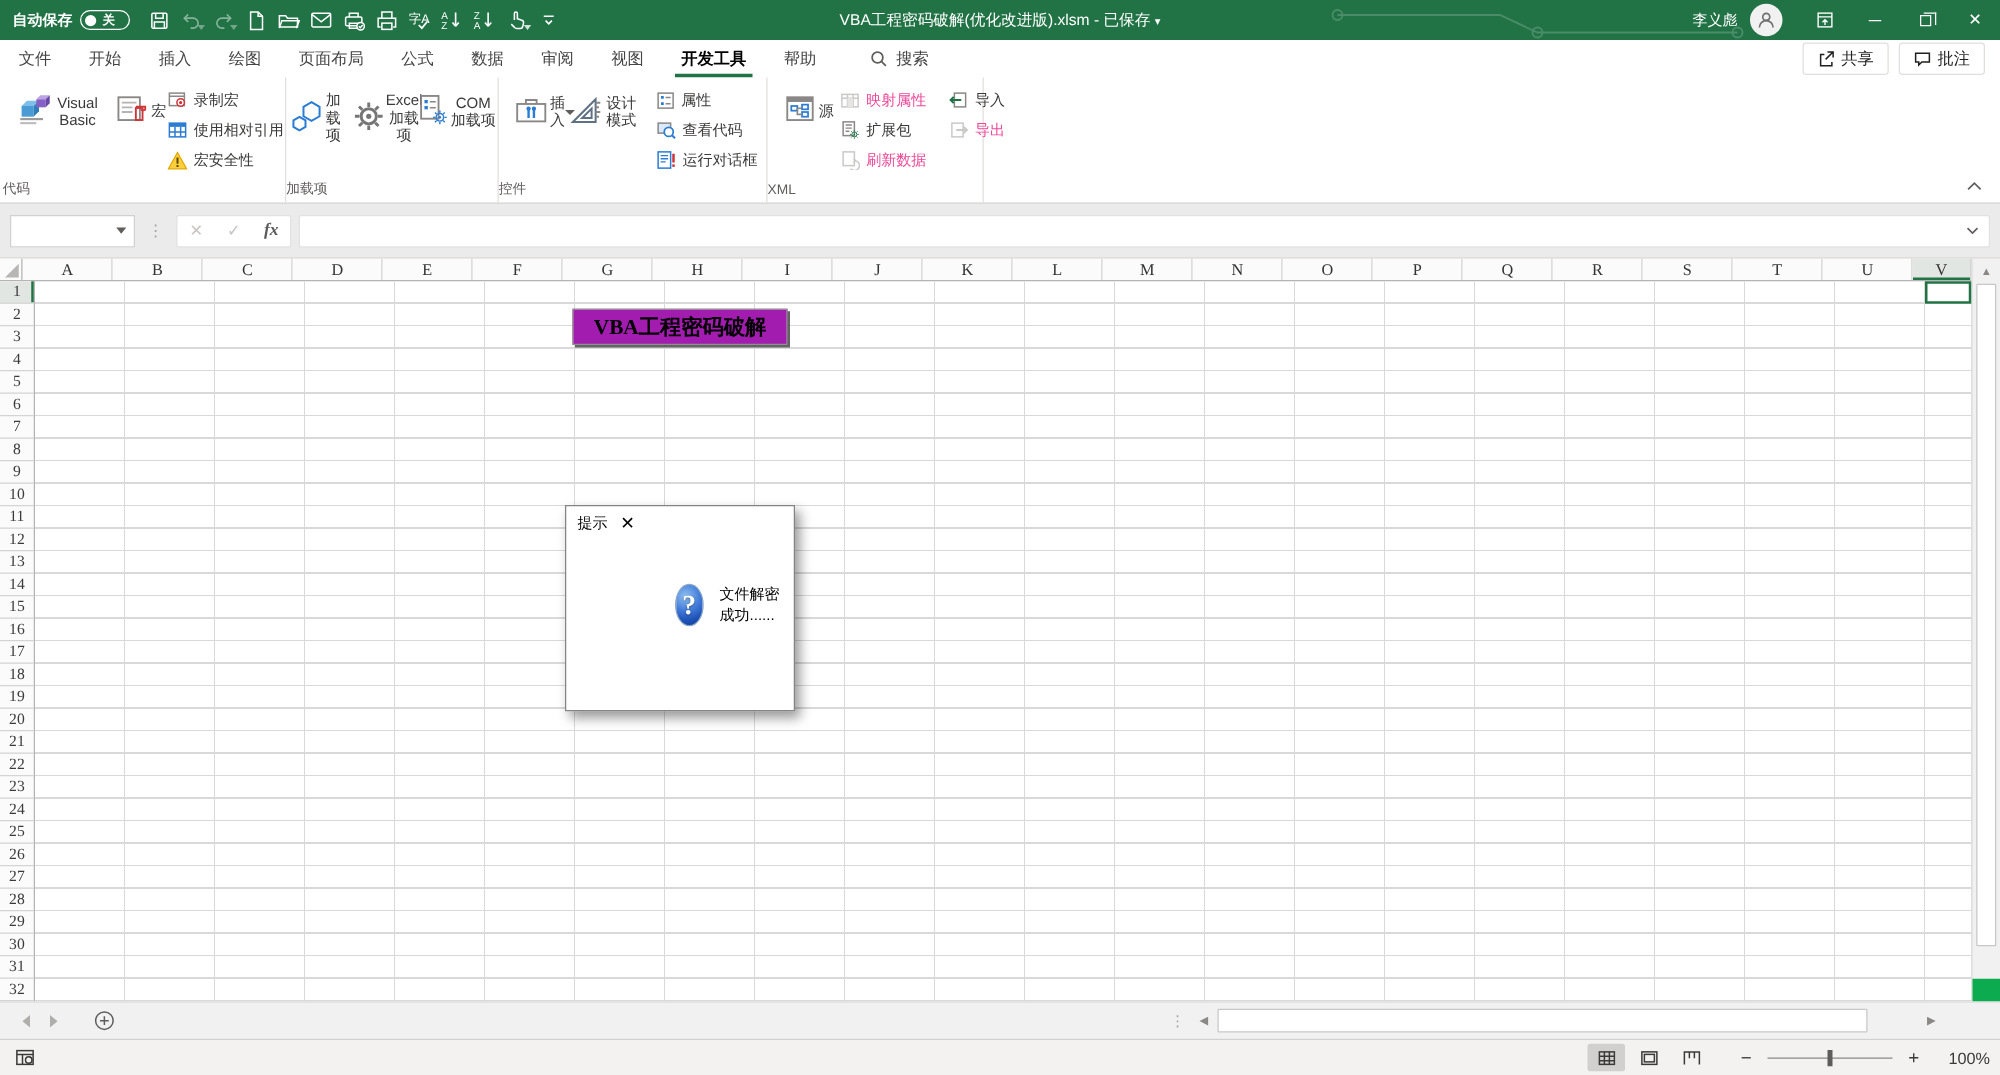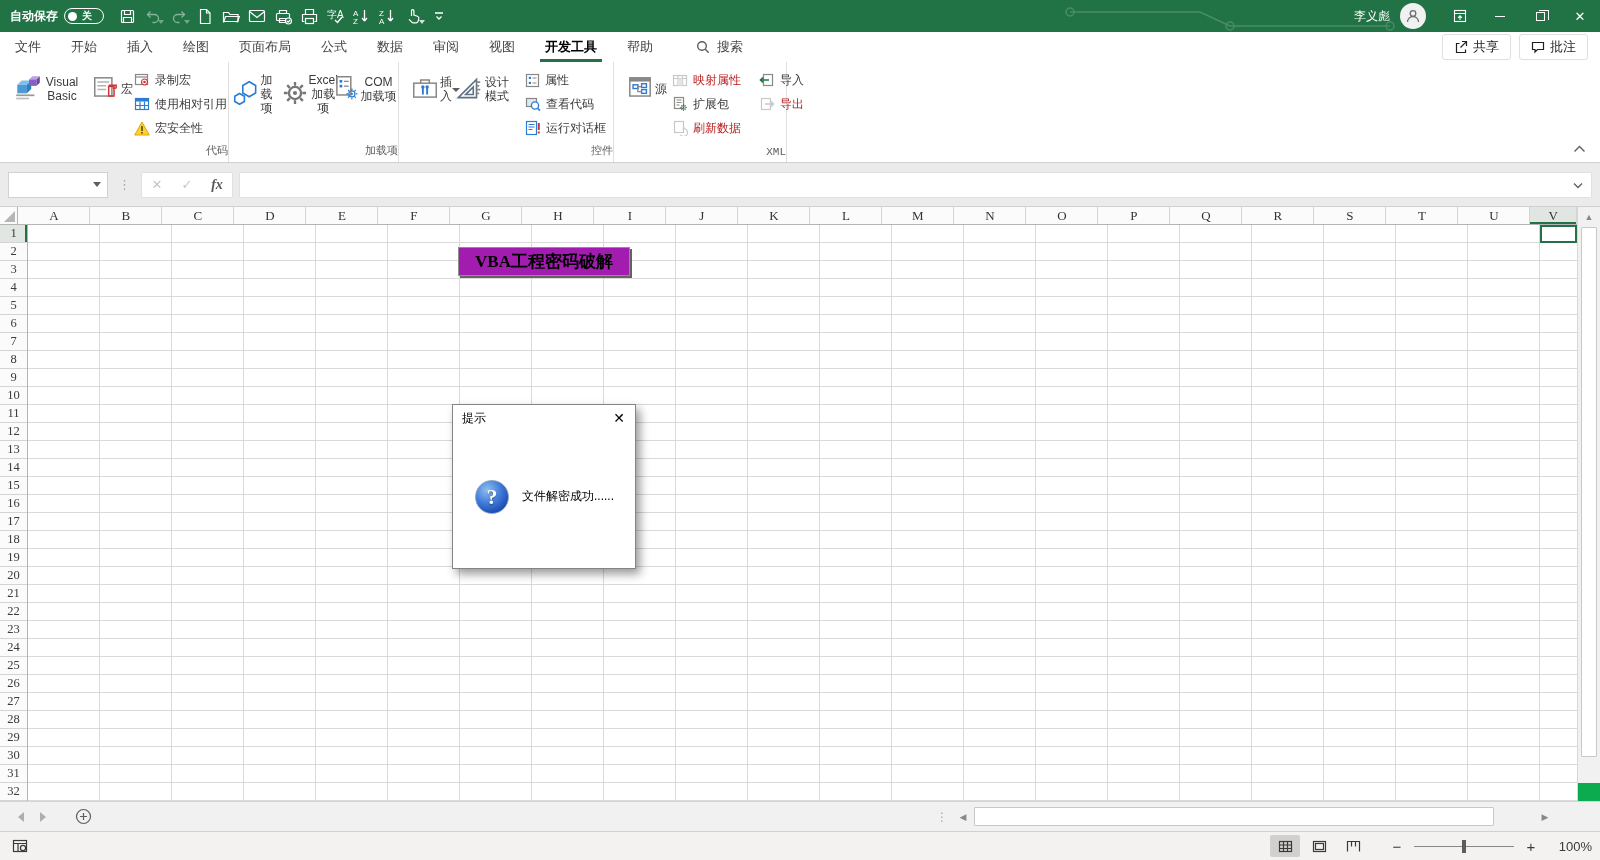--- a/index.html
+++ b/index.html
@@ -35,27 +35,27 @@
   .rtab.active { font-weight:bold; color:#000; }
   .rtab.active::after { content:""; position:absolute; left:10px; right:10px; bottom:0; height:3px; background:#217346; }
   .searchbox { display:flex; align-items:center; gap:7px; margin-left:28px; color:#444; font-size:13px; }
   .tabrow-right { margin-left:auto; display:flex; align-items:center; gap:8px; margin-right:12px; }
   .pillbtn { display:flex; align-items:center; gap:5px; border:1px solid #e1dfdd; border-radius:3px; padding:3px 11px; font-size:13px; color:#201f1e; background:#fff; }
 
   
   .ribbon { height:101px; flex:0 0 101px; background:#fff; border-bottom:1px solid #d2d0ce; display:flex; position:relative; padding-left:2px; }
   .rgroup { display:flex; flex-direction:column; border-right:1px solid #e1dfdd; }
   .rg-body { flex:1; display:flex; align-items:flex-start; padding:5px 6px 0 6px; }
-  .rg-label { text-align:right; font-size:11px; color:#605e5c; padding:1px 0 4px;font-family:Liberation Mono, monospace; }
+  .rg-label { text-align:left; font-size:11px; color:#605e5c; padding:1px 0 4px; }
   .bigbtn { display:flex; align-items:center; justify-content:flex-start; padding:4px 5px 0; border-radius:2px; min-width:46px; }
   .bigbtn .ic { height:34px; display:flex; align-items:center; justify-content:center; }
   .bigbtn .lb { font-size:12px; line-height:14px; text-align:center; color:#3b3a39; margin-top:2px; }
   .smallcol { display:flex; flex-direction:column; justify-content:flex-start; gap:2px; padding-top:2px; }
   .smallbtn { display:flex; align-items:center; gap:5px; height:22px; padding:0 4px; border-radius:2px; font-size:12px; color:#3b3a39; white-space:nowrap; }
-  .smallbtn.disabled { color:#b91c1c; }
+  .smallbtn.disabled { color:#ec4899; }
   .smallbtn.disabled svg { opacity:.45; }
   .dd-caret { width:0;height:0;border-left:4px solid transparent;border-right:4px solid transparent;border-top:4px solid #605e5c; }
   .collapse-ribbon { position:absolute; right:14px; bottom:6px; }
 
   
   .formula-row { height:44px; flex:0 0 44px; background:#ebebeb; display:flex; align-items:center; padding:0 8px; gap:6px; border-bottom:1px solid #d2d0ce; }
   .namebox { width:100px; height:26px; background:#fff; border:1px solid #d1d1d1; display:flex; align-items:center; padding:0 6px; }
   .namebox .tri { margin-left:auto; width:0; height:0; border-left:4px solid transparent; border-right:4px solid transparent; border-top:5px solid #605e5c; }
   .vdots { color:#a8a6a4; font-size:13px; letter-spacing:0; line-height:9px; padding:0 4px; }
   .fxstrip { height:26px; background:#fff; border:1px solid #e1e1e1; border-radius:2px; display:flex; align-items:center; }
@@ -80,21 +80,21 @@
   .row-h.sel { background:#e2e6e2; box-shadow:inset -2px 0 0 #217346; }
   .cells { position:absolute; left:28px; top:0; right:0; bottom:0; background-image:
       repeating-linear-gradient(to right, transparent 0 71px, #d9d9d9 71px 72px),
       repeating-linear-gradient(to bottom, transparent 0 17px, #d9d9d9 17px 18px); }
   .sel-cell { position:absolute; left:1540px; top:0; width:37px; height:18px; border:2px solid #217346; background:#fff; }
 
   
   .ws-btn { position:absolute; left:458px; top:22px; width:172px; height:29px; background:#a21caf; border:1px solid #8f8f8f; box-shadow:2px 2px 0 rgba(60,60,60,.8); display:flex; align-items:center; justify-content:center; font-family:"Liberation Serif","DejaVu Serif",serif; font-weight:bold; font-size:17px; color:#000; }
 
   
-  .dialog { position:absolute; left:452px; top:179px; width:184px; height:165px; background:#fff; border:1px solid #848484; box-shadow:4px 5px 9px rgba(0,0,0,.4); display:flex; flex-direction:column; }
+  .dialog { position:absolute; left:452px; top:179px; width:184px; height:165px; background:#fff; border:1px solid #848484; box-shadow:4px 5px 9px rgba(0,0,0,.4); display:flex; }
   .dlg-titlebar { height:26px; display:flex; align-items:center; padding-left:9px; }
   .dlg-title { font-size:12px; color:#000; }
   .dlg-close { margin-left:auto; width:32px; height:26px; display:flex; align-items:center; justify-content:center; font-size:14px; color:#000; }
   .dlg-body { flex:1; display:flex; align-items:center; padding:0 0 6px 22px; gap:13px; }
   .q-icon { width:34px; height:34px; border-radius:50%; background:radial-gradient(circle at 35% 28%, #8fc0f0 0%, #3f79d8 45%, #1d4fb4 75%, #123f9a 100%); border:1px solid #8aa6c8; display:flex; align-items:center; justify-content:center; color:#fff; font-family:"Liberation Serif","DejaVu Serif",serif; font-weight:bold; font-size:22px; text-shadow:0 1px 2px rgba(0,0,0,.4); }
   .dlg-msg { font-size:12px; color:#000; }
   .dlg-footer { height:54px; background:#f0f0f0; position:relative; }
   .ok-btn { position:absolute; right:20px; bottom:14px; width:82px; height:26px; background:#efefef; border:1.5px solid #1a1a1a; display:flex; align-items:center; justify-content:center; }
   .ok-inner { border:1px dotted #6a6a6a; padding:1px 22px; font-size:12.5px; color:#000; }
 
@@ -240,20 +240,23 @@
         <svg width="16" height="16" viewBox="0 0 16 16" fill="none" stroke="#fff" stroke-width="1.2">
             <path d="M6.5 8V2.8a1.2 1.2 0 0 1 2.4 0V7l3.6 1.2a2 2 0 0 1 1.3 2.3l-.6 2.7a2 2 0 0 1-2 1.6H8.3a2 2 0 0 1-1.5-.7L4 11.3"></path>
           </svg>
         <span class="qcaret" style="position:absolute;right:-3px;bottom:5px"></span>
       </div>
       <div class="qbtn">
         <svg width="12" height="12" viewBox="0 0 12 12" fill="none" stroke="#fff" stroke-width="1.3">
             <path d="M2 3h8M3.5 6.5l2.5 2.5 2.5-2.5"></path>
           </svg>
       </div>
+    </div>
+    <div class="tb-title">
+      <span>VBA工程密码破解(优化改进版).xlsm - 已保存</span> <span class="caret">▾</span>
     </div>
     <div class="tb-right">
       <span class="username">李义彪</span>
       <span class="avatar">
         <svg width="16" height="16" viewBox="0 0 16 16" fill="none" stroke="#6e6e6e" stroke-width="1.3">
             <circle cx="8" cy="5.5" r="2.8"></circle>
             <path d="M2.5 14a5.5 5.5 0 0 1 11 0"></path>
           </svg>
       </span>
       <span class="winbtn">

